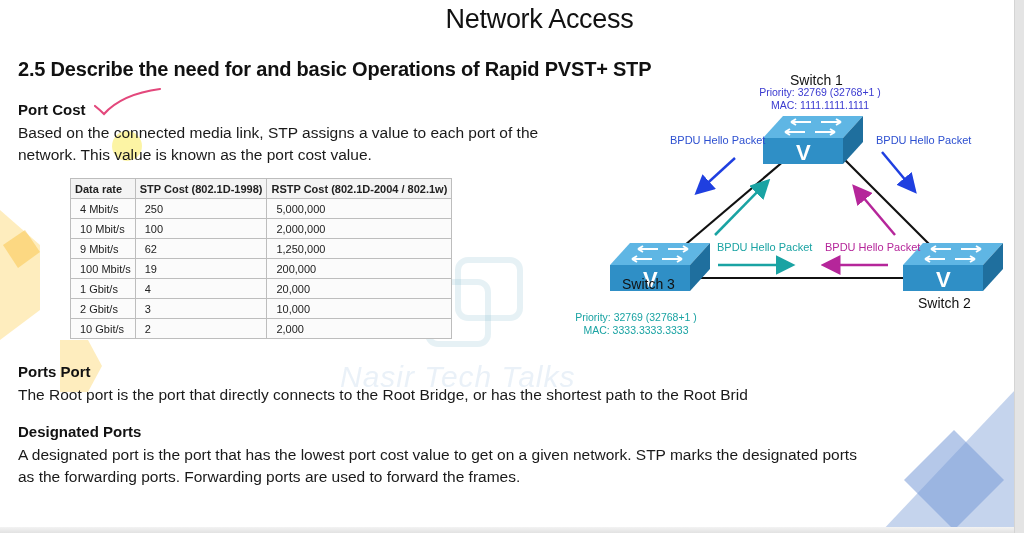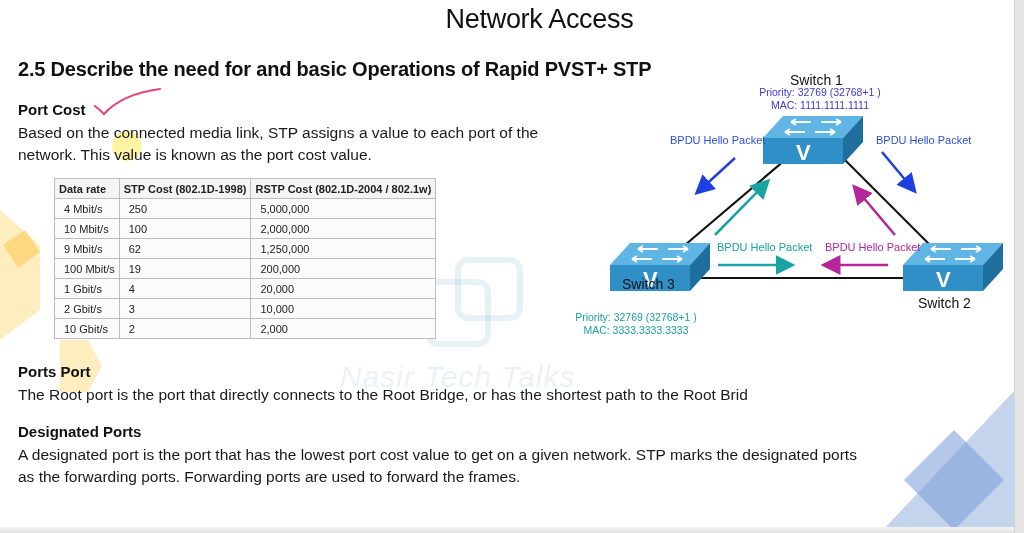--- a/index.html
+++ b/index.html
@@ -7,21 +7,21 @@
   .slide { position:absolute; left:0; top:0; width:1015px; height:533px; background:#ffffff; overflow:hidden; }
   .right-strip { position:absolute; right:0; top:0; width:9px; height:533px; background:#e4e4e4; border-left:1px solid #d4d4d4; }
   .bottom-shade { position:absolute; left:0; bottom:0; width:1015px; height:6px; background:linear-gradient(#f3f3f3,#e2e2e2); }
 
   .deco { position:absolute; }
   .title { position:absolute; left:0; width:1015px; top:4px; text-align:center; font-size:27px; color:#111; font-family:"Liberation Sans", sans-serif; letter-spacing:-0.3px;margin-left:32px; }
   .subtitle { position:absolute; left:18px; top:58px; font-size:20px; font-weight:bold; color:#111; letter-spacing:-0.2px; }
   .h3 { position:absolute; left:18px; font-size:15px; font-weight:bold; color:#111; }
   .para { position:absolute; left:18px; font-size:15.5px; line-height:22px; color:#1a1a1a; }
 
-  table.cost { position:absolute; left:54px; top:178px; border-collapse:collapse; font-size:11px; color:#222; background:#fff; }
+  table.cost { position:absolute; left:70px; top:178px; border-collapse:collapse; font-size:11px; color:#222; background:#fff; }
   table.cost th, table.cost td { border:1px solid #bdbdbd; padding:2px 4px; height:15px; text-align:left; white-space:nowrap; }
   table.cost th { font-weight:bold; background:#f4f4f4; }
   table.cost td { background:#fbfbfb;padding-left:9px; }
 
   .watermark { position:absolute; left:340px; top:360px; font-size:30px; font-style:italic; color:rgba(140,175,215,0.18); letter-spacing:1px; }
 
   .diagram { position:absolute; left:560px; top:60px; width:455px; height:285px; }
   .lbl { position:absolute; font-size:11px; white-space:nowrap; }
   .sw-name { position:absolute; font-size:14px; color:#111; white-space:nowrap; }
   .sw-info { position:absolute; font-size:10.5px; text-align:center; line-height:13px; white-space:nowrap; }

